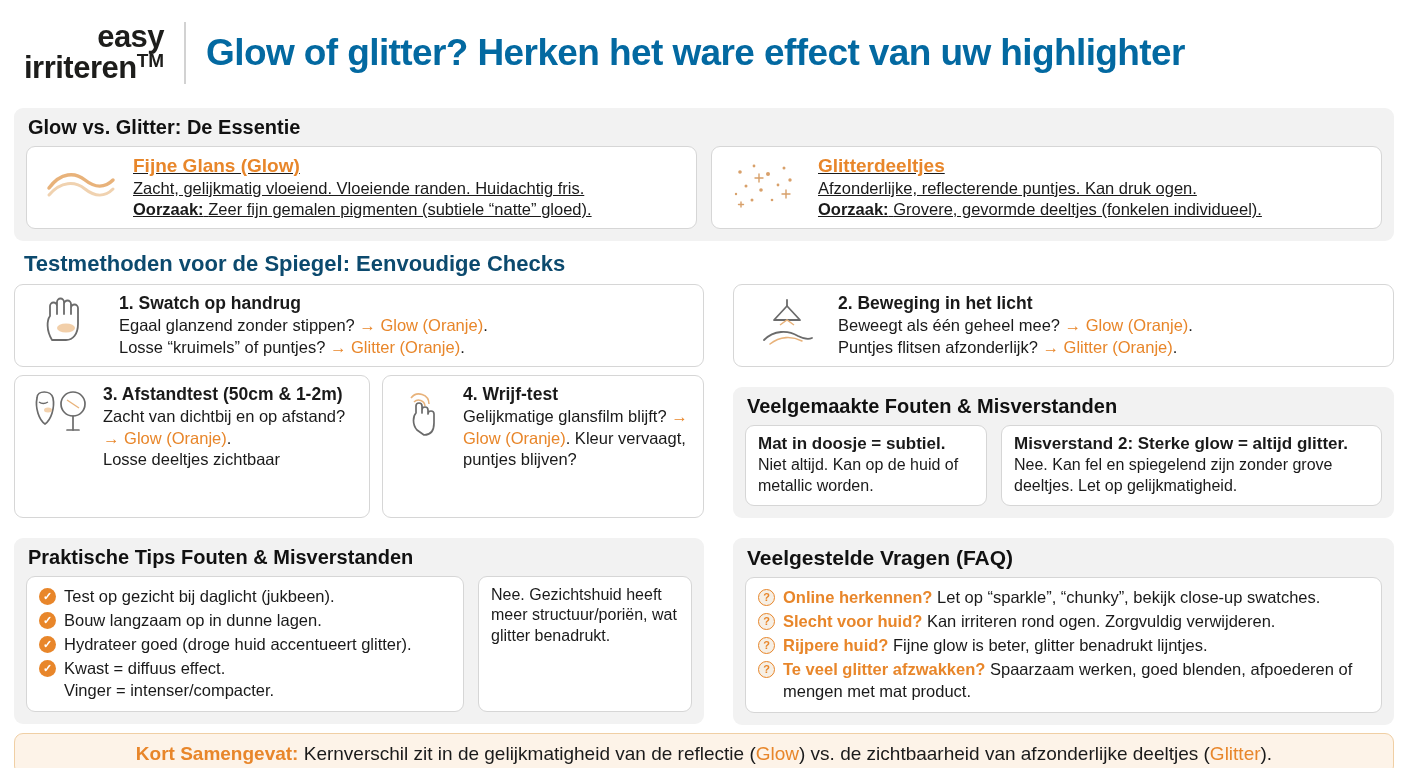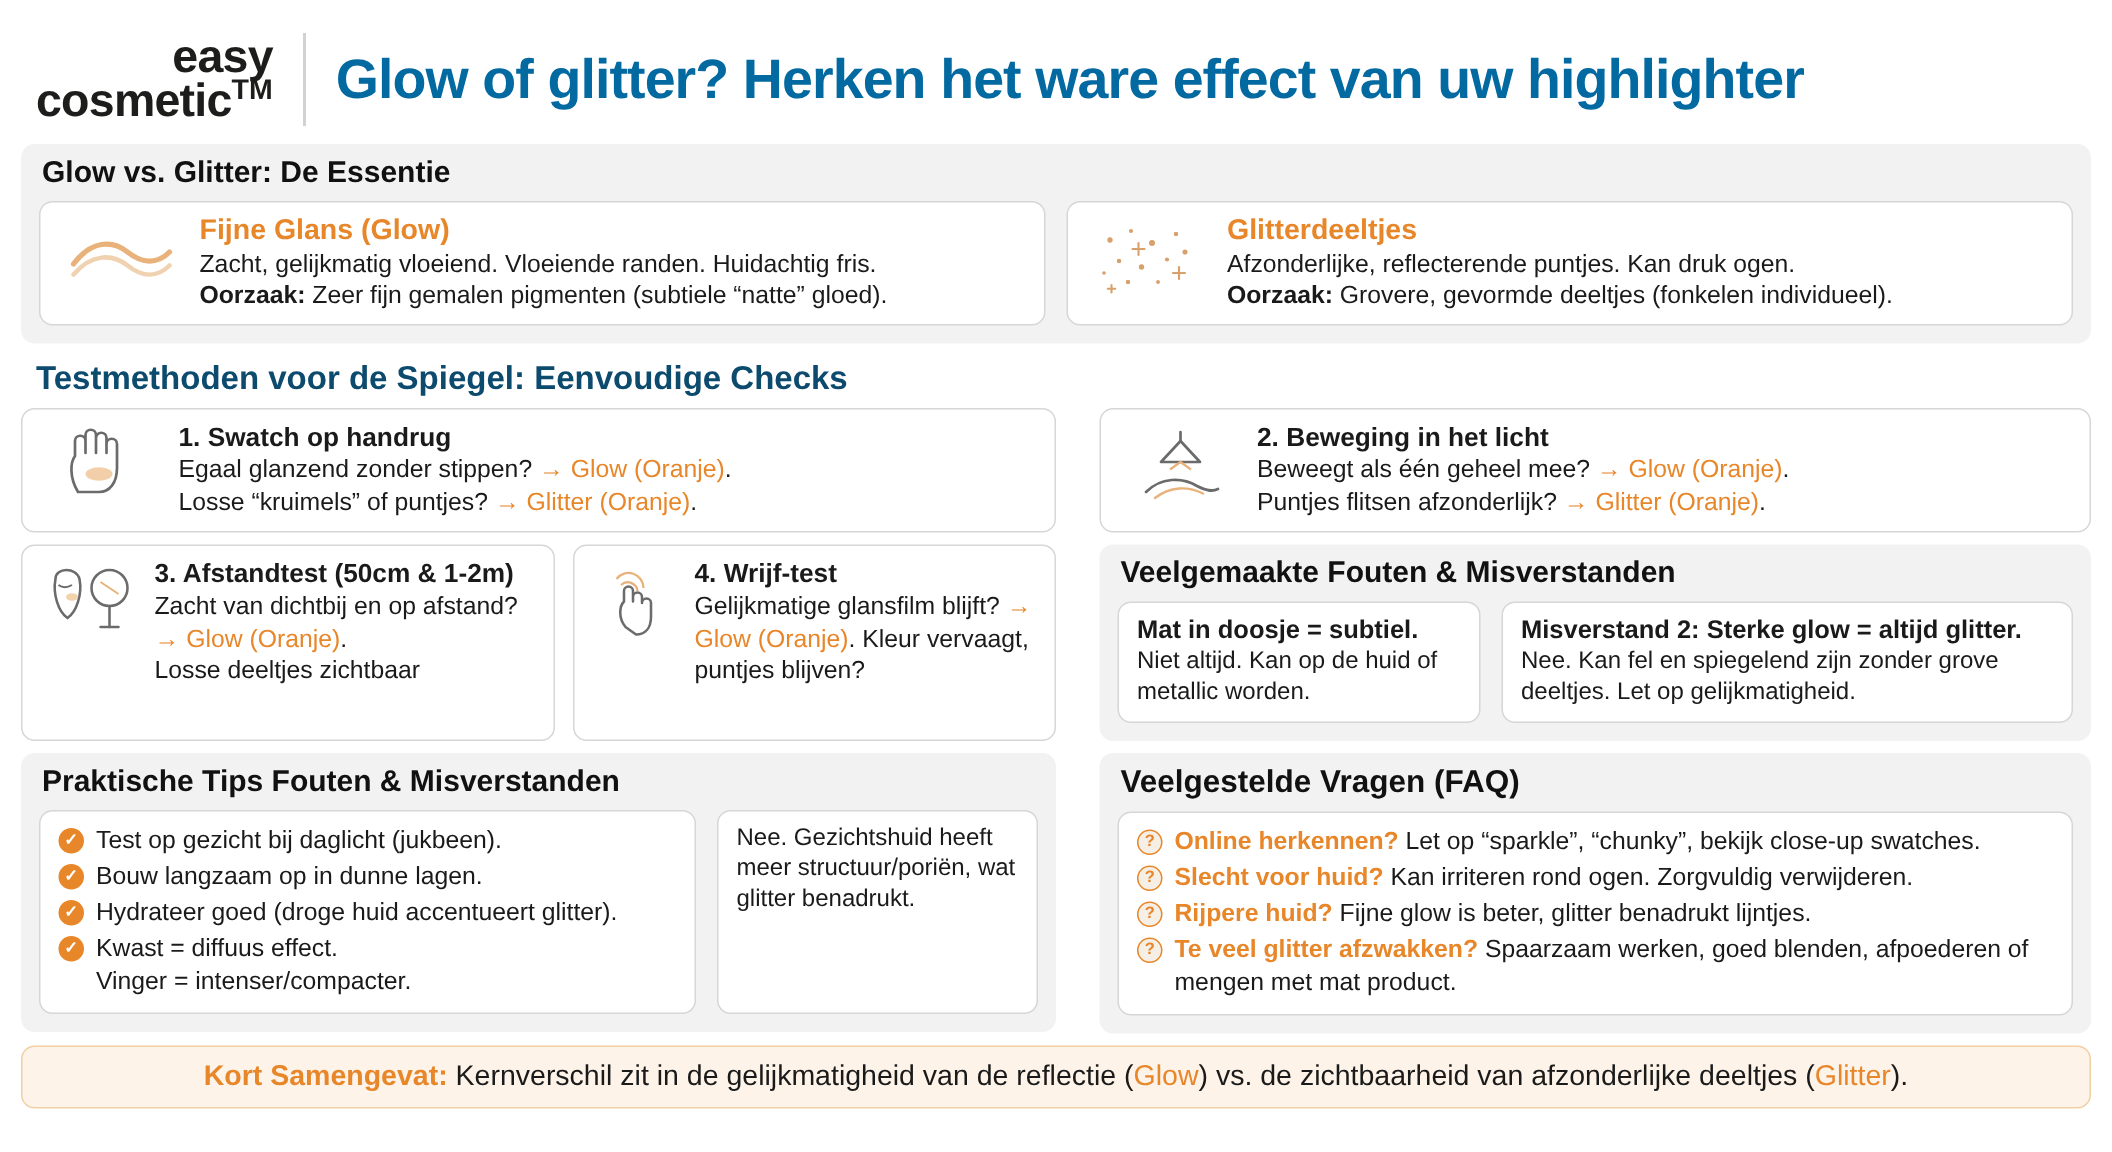--- a/index.html
+++ b/index.html
@@ -14,31 +14,31 @@
   .page { width: 1408px; height: 768px; padding: 10px 14px 6px 14px; position: relative; }
 
   
   .header { display: flex; align-items: center; gap: 20px; height: 86px; padding-left: 10px; }
   .logo { font-weight: bold; font-size: 31px; line-height: 0.93; color: #1d1d1b; letter-spacing: -0.5px; text-align: right; }
   .logo .tm { font-size: 19px; vertical-align: super; letter-spacing: 0; }
   .divider-v { width: 2px; height: 62px; background: #d2d2d2; }
   .headline { font-size: 37px; font-weight: bold; color: #0369a1; letter-spacing: -0.6px; white-space: nowrap; }
 
   
-  .panel { background: #f2f2f2; border-radius: 9px; padding: 8px 12px 12px 12px; }
+  .panel { background: #f2f2f2; border-radius: 9px; padding: 8px 12px 12px 12px; margin-top: 12px; }
   .panel-title { font-size: 20px; font-weight: bold; margin: 0 0 7px 2px; color: #111; }
   .section-title { font-size: 22px; font-weight: bold; margin: 10px 0 7px 10px; color: #0c4a6e; }
   .card { background: #ffffff; border: 1px solid #d6d6d6; border-radius: 9px; padding: 8px 12px; }
   .orange { color: #e8862a; }
   .orange-b { color: #e8862a; font-weight: bold; }
   .b { font-weight: bold; }
 
   
   .row { display: flex; gap: 14px; }
-  .essence { display: flex; gap: 14px; }
+  .essence { display: flex; gap: 14px; text-decoration: underline; }
   .essence .card { flex: 1; display: flex; gap: 12px; align-items: flex-start; }
   .icon-box { width: 82px; min-width: 82px; height: 58px; display: flex; align-items: center; justify-content: center; }
   .card-h { font-size: 19px; font-weight: bold; color: #e8862a; margin-bottom: 1px; }
   .card-p { font-size: 16.5px; line-height: 1.28; }
 
   
   .tm-card { display: flex; gap: 10px; align-items: flex-start; }
   .tm-title { font-size: 17.5px; font-weight: bold; margin-bottom: 1px; }
   .tm-p { font-size: 16.5px; line-height: 1.3; }
 
@@ -64,21 +64,21 @@
   svg { display: block; }
 </style>
 </head>
 <body>
 
 <div class="page">
 
   <div class="header">
     <div class="logo">
       <div>easy</div>
-      <div><span>cosmetic</span><span class="tm">TM</span></div>
+      <div><span>irriteren</span><span class="tm">TM</span></div>
     </div>
     <div class="divider-v"></div>
     <div class="headline">Glow of glitter? Herken het ware effect van uw highlighter</div>
   </div>
 
   <div class="panel">
     <div class="panel-title">Glow vs. Glitter: De Essentie</div>
     <div class="essence">
 
       <div class="card">

